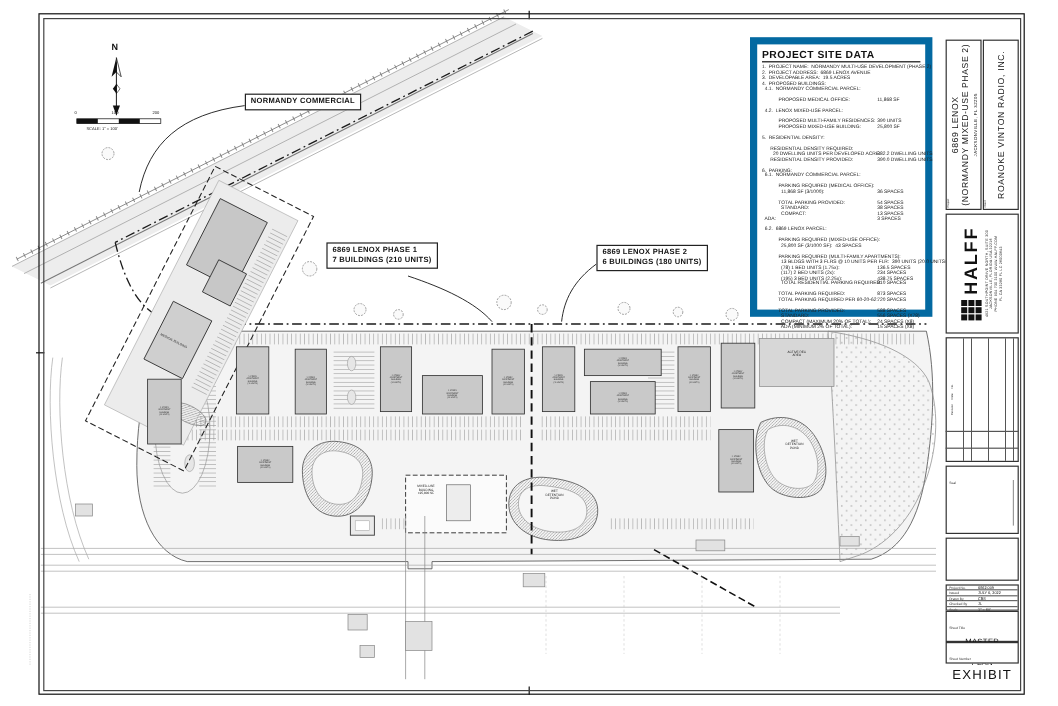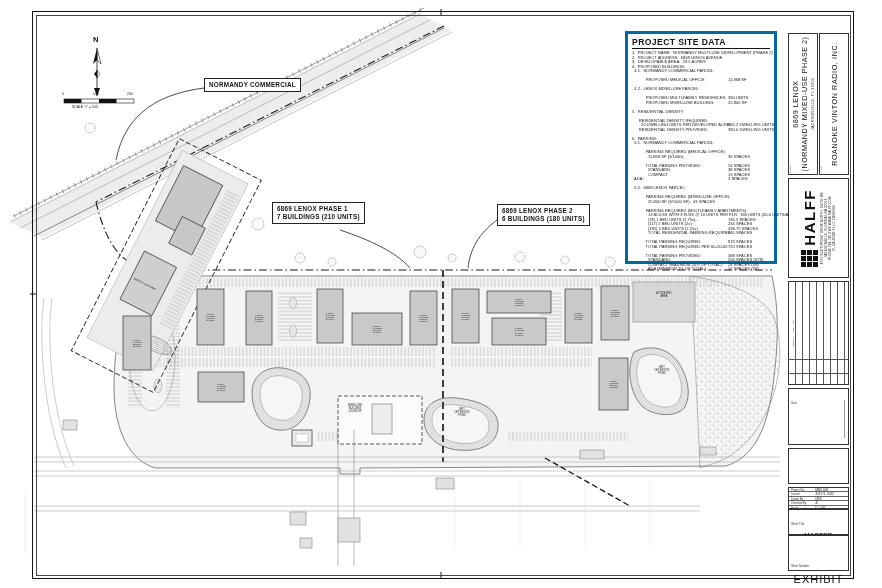--- a/index.html
+++ b/index.html
@@ -14,21 +14,21 @@
   
   .callout{position:absolute;background:#fff;border:1px solid #222;padding:2px 4px;
            font-size:6.3px;font-weight:bold;letter-spacing:.25px;line-height:1.3;
            white-space:nowrap;text-align:left;}
   
   .tinylab{position:absolute;font-size:2.6px;line-height:1.25;color:#222;text-align:center;
            white-space:pre-line;}
   .scale-num{position:absolute;font-size:3.4px;color:#111;}
   .north-n{position:absolute;font-size:7.5px;font-weight:bold;color:#111;}
   
-  .sitedata{left:625px;top:31px;width:152px;height:233px;background:#fff;border:3px solid #0369a1;
+  .sitedata{left:625px;top:31px;width:152px;height:233px;background:#fff;border:6px solid #0369a1;
             padding:3px 4px 0 4px;box-sizing:border-box;}
   .sd-title{font-size:8.6px;font-weight:bold;letter-spacing:.4px;border-bottom:1.2px solid #111;
             padding-bottom:1px;margin-bottom:2px;}
   .sd-row{position:relative;height:4.5px;font-size:4.1px;line-height:4.5px;color:#222;}
   .sd-l{white-space:pre;}
   .sd-v{position:absolute;left:96px;top:0;white-space:nowrap;}
   
   .tb-box{position:absolute;border:0.8px solid #333;background:#fff;box-sizing:border-box;}
   .rot{position:absolute;transform-origin:0 0;transform:rotate(-90deg);display:flex;
        flex-direction:column;align-items:center;justify-content:center;}
@@ -615,18 +615,18 @@
       </div>
     </div>
 
   <div class="tb-box" style="left:788px;top:509px;width:61px;height:26px;padding:1px 2px;">
     <span class="row-lab">Sheet Title</span>
     <div class="sheet-title-text">MASTER
 DEVELOPMENT
 PLAN</div>
   </div>
 
-  <div class="tb-box" style="left:788px;top:535px;width:61px;height:18px;padding:17px 2px;">
+  <div class="tb-box" style="left:788px;top:535px;width:61px;height:18px;padding:1px 2px;">
     <span class="row-lab">Sheet Number</span>
     <div class="sheet-number-text">EXHIBIT</div>
   </div>
 
 </div>
 
 </body></html>

